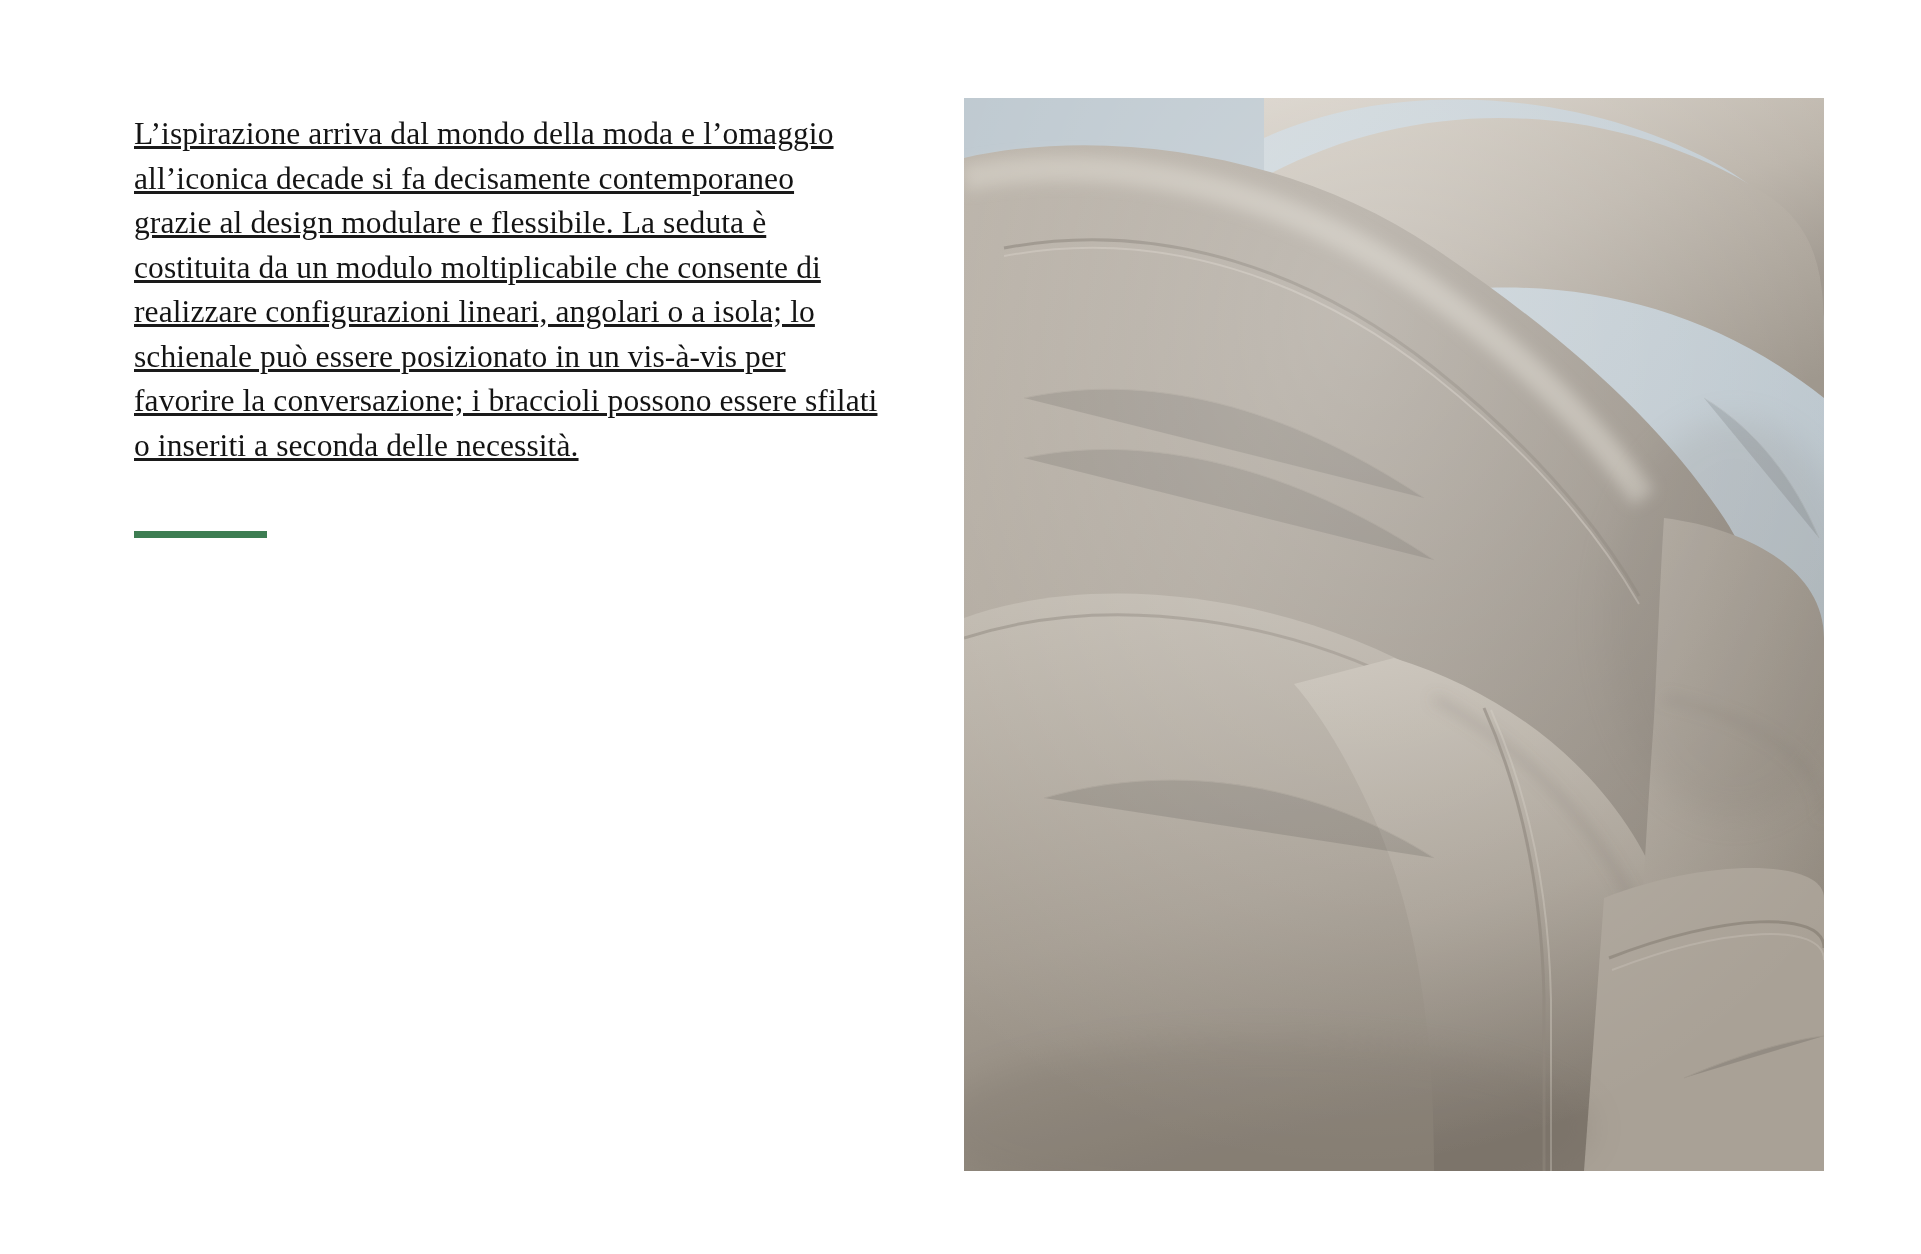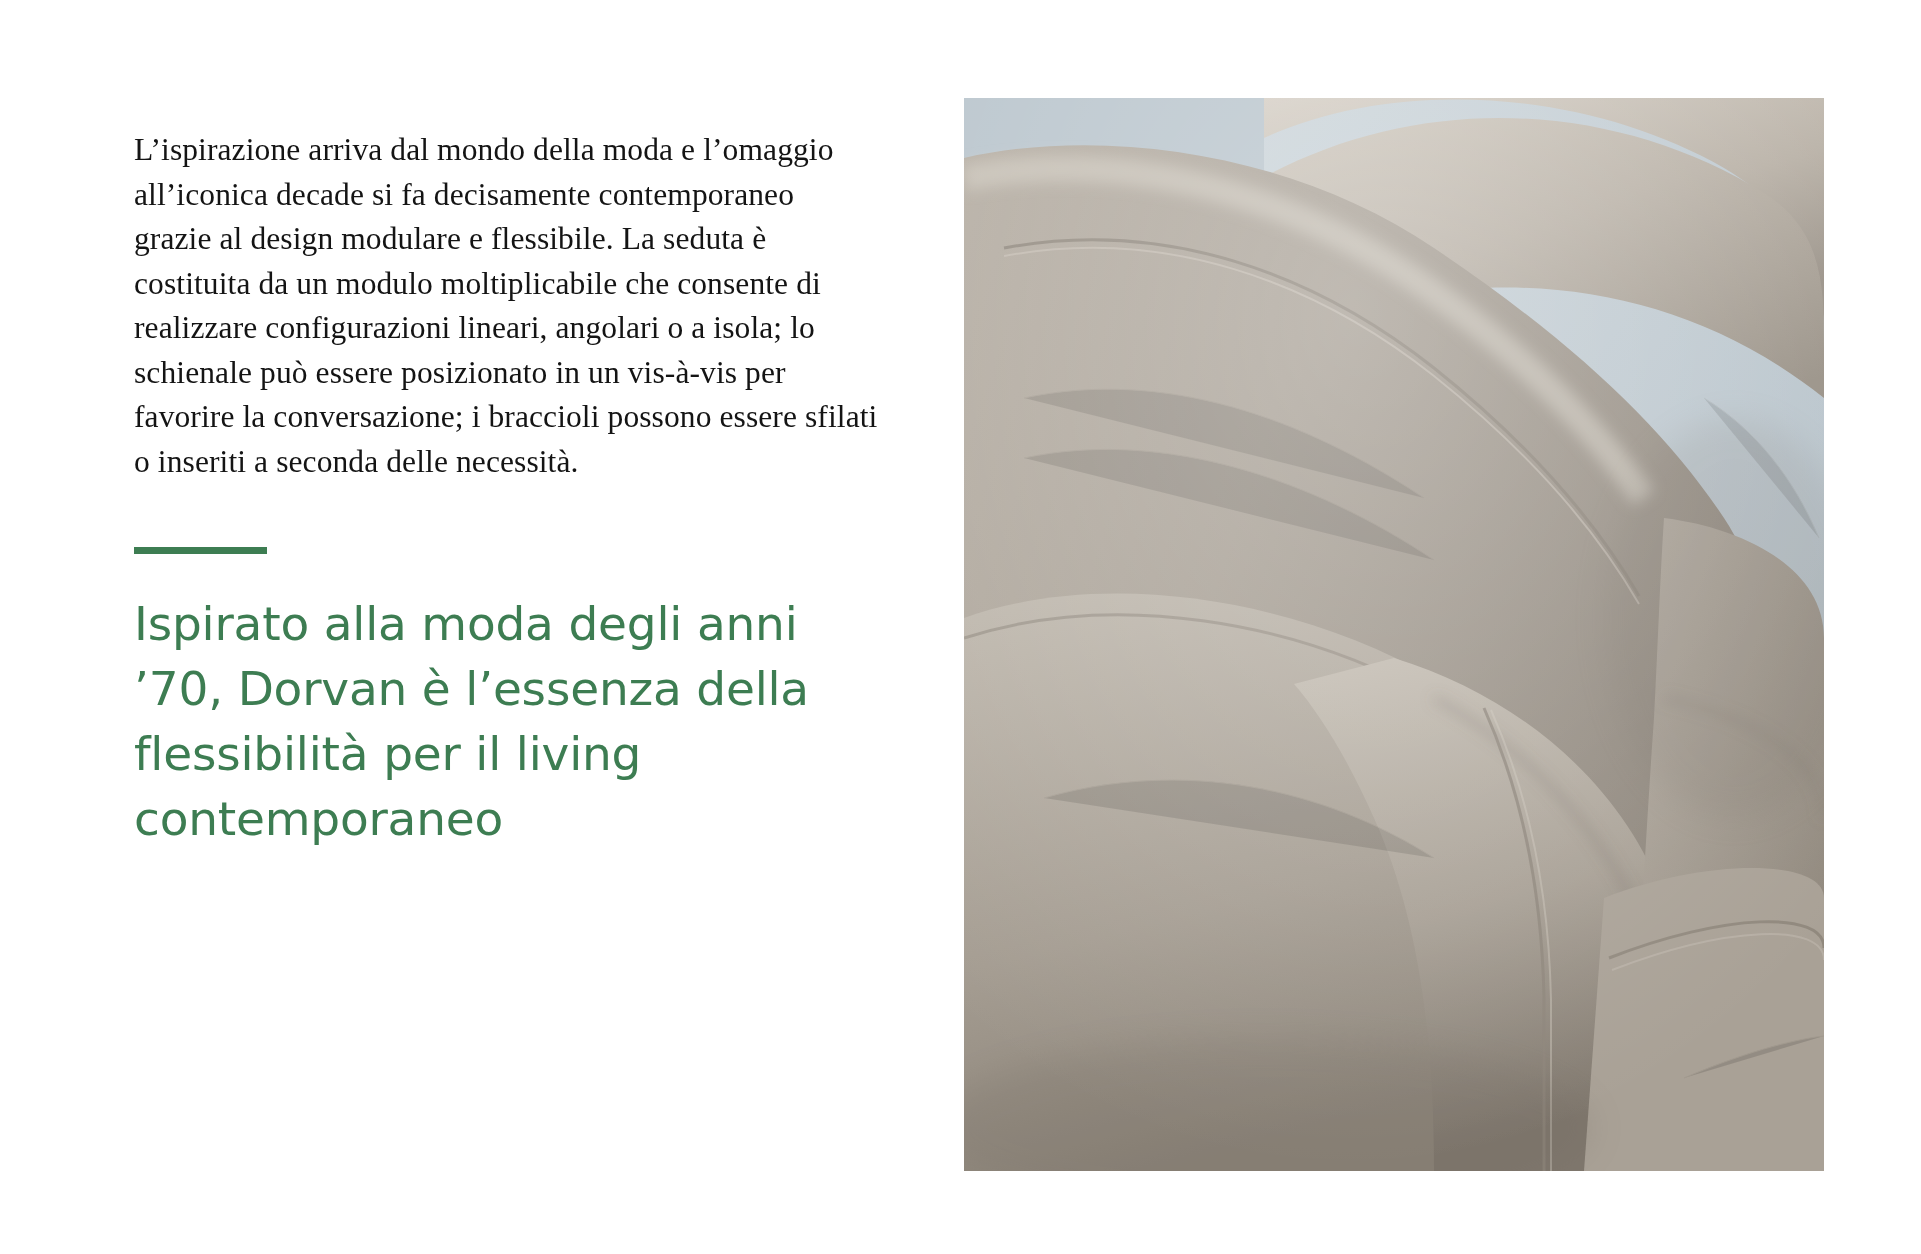--- a/index.html
+++ b/index.html
@@ -18,22 +18,23 @@
     position: relative;
     width: 1921px;
     height: 1254px;
     background: #ffffff;
   }
 
   
   .text-column {
     position: absolute;
     left: 134px;
-    top: 128px;
+    top: 112px;
     width: 760px;
+    text-decoration: underline;
   }
 
   .body-paragraph {
     font-family: "Liberation Serif", serif;
     font-size: 31.5px;
     line-height: 44.5px;
     color: #141414;
     letter-spacing: 0.1px;
     margin: 0;
     width: 745px;
@@ -76,21 +77,20 @@
 </head>
 <body>
 
 <div class="page">
 
   <div class="text-column">
     <p class="body-paragraph">L’ispirazione arriva dal mondo della moda e l’omaggio all’iconica decade si fa decisamente contemporaneo grazie al design modulare e flessibile. La seduta è costituita da un modulo moltiplicabile che consente di realizzare configurazioni lineari, angolari o a isola; lo schienale può essere posizionato in un vis-à-vis per favorire la conversazione; i braccioli possono essere sfilati o inseriti a seconda delle necessità.</p>
 
     <div class="rule"></div>
 
-    <h1 class="headline">Ispirato alla moda degli anni ’70, Dorvan è l’essenza della flessibilità per il living contemporaneo</h1>
   </div>
 
   <div class="image-panel">
     <svg viewBox="0 0 860 1073" preserveAspectRatio="xMidYMid slice">
       <defs>
         <linearGradient id="gBack" x1="0" y1="0" x2="1" y2="1">
           <stop offset="0%" stop-color="#cfd8dd"></stop>
           <stop offset="100%" stop-color="#aab7c0"></stop>
         </linearGradient>
         <linearGradient id="gCushionTop" x1="0.1" y1="0" x2="0.9" y2="1">

